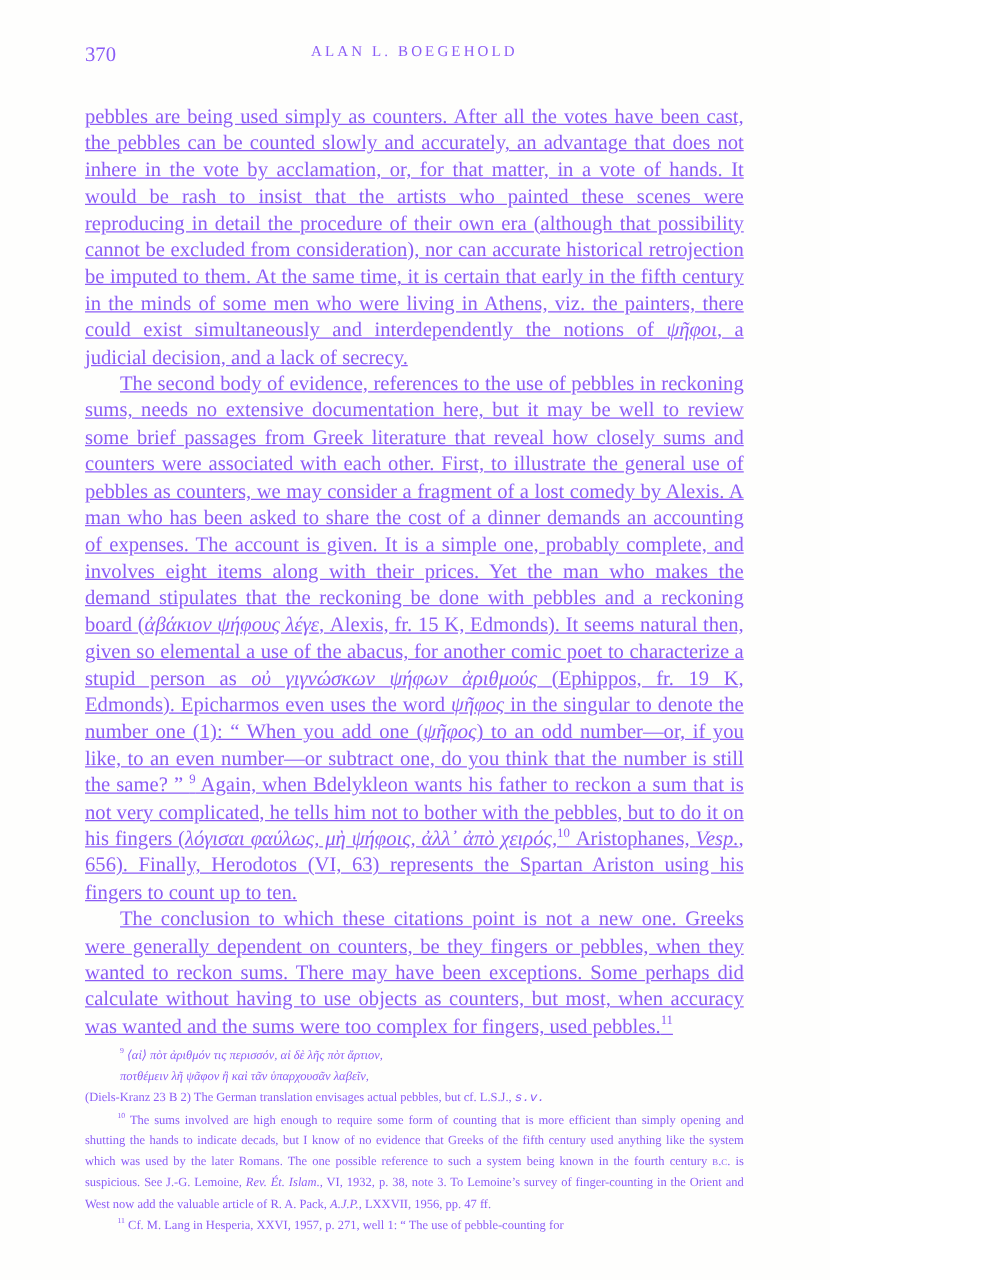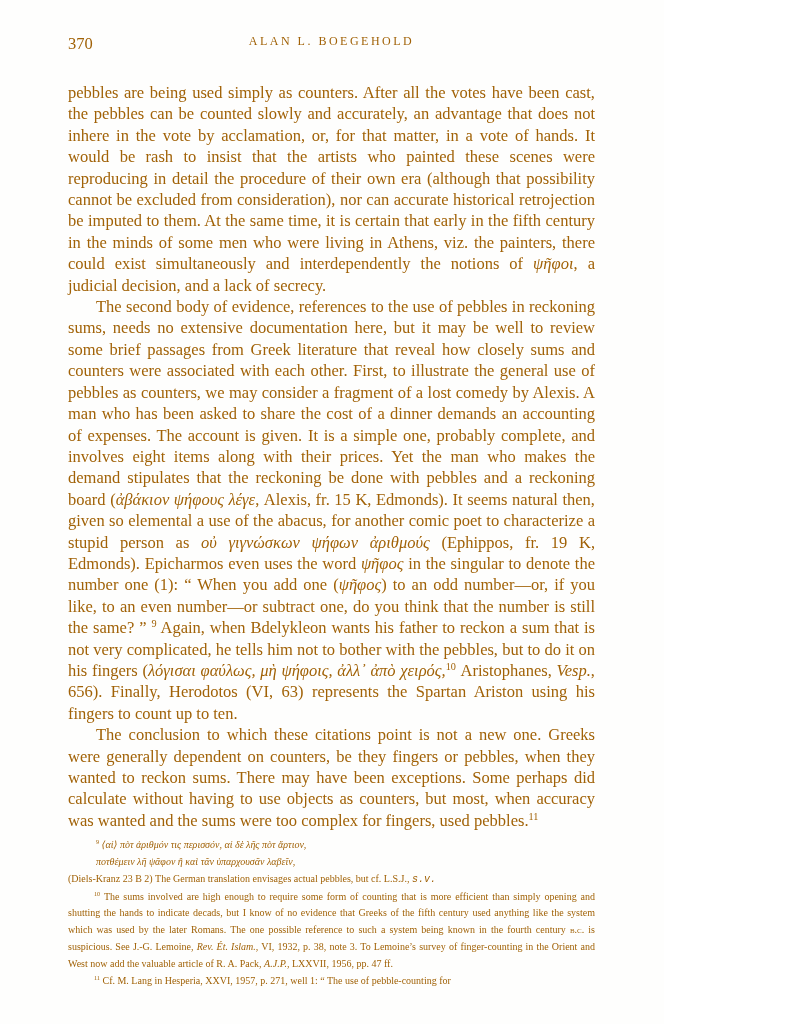--- a/index.html
+++ b/index.html
@@ -2,21 +2,21 @@
 <html><head>
 <meta charset="utf-8">
 <style>
   html, body { margin: 0; padding: 0; background: #ffffff; }
   .page {
     position: relative;
     width: 664px;
     height: 1024px;
     box-sizing: border-box;
     background: #fefefd;
-    color: #a16207;
+    color: #8b5cf6;
     font-family: "Liberation Serif", "DejaVu Serif", serif;
     padding: 34px 69px 30px 68px;
     overflow: hidden;
   }
   .page-header {
     position: relative;
     height: 22px;
     margin-bottom: 26px;
   }
   .page-number {
@@ -33,20 +33,21 @@
     text-align: center;
     font-size: 12px;
     letter-spacing: 2.5px;
   }
   .article-body p {
     margin: 0;
     font-size: 16.5px;
     line-height: 21.4px;
     text-align: justify;
     text-indent: 28px;
+    text-decoration: underline;
   }
   .article-body p.no-indent { text-indent: 0; }
   sup {
     font-size: 62%;
     line-height: 0;
     vertical-align: super;
   }
   .footnotes {
     margin-top: 6px;
     font-size: 10px;

